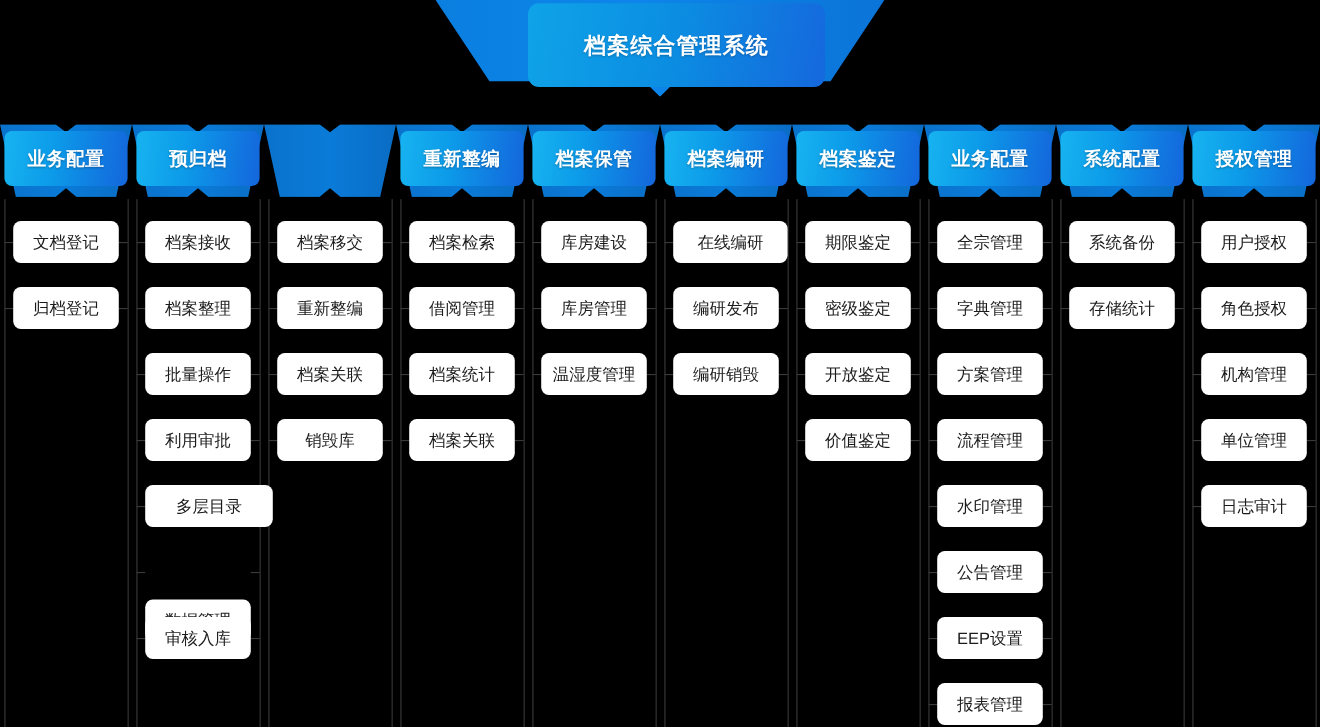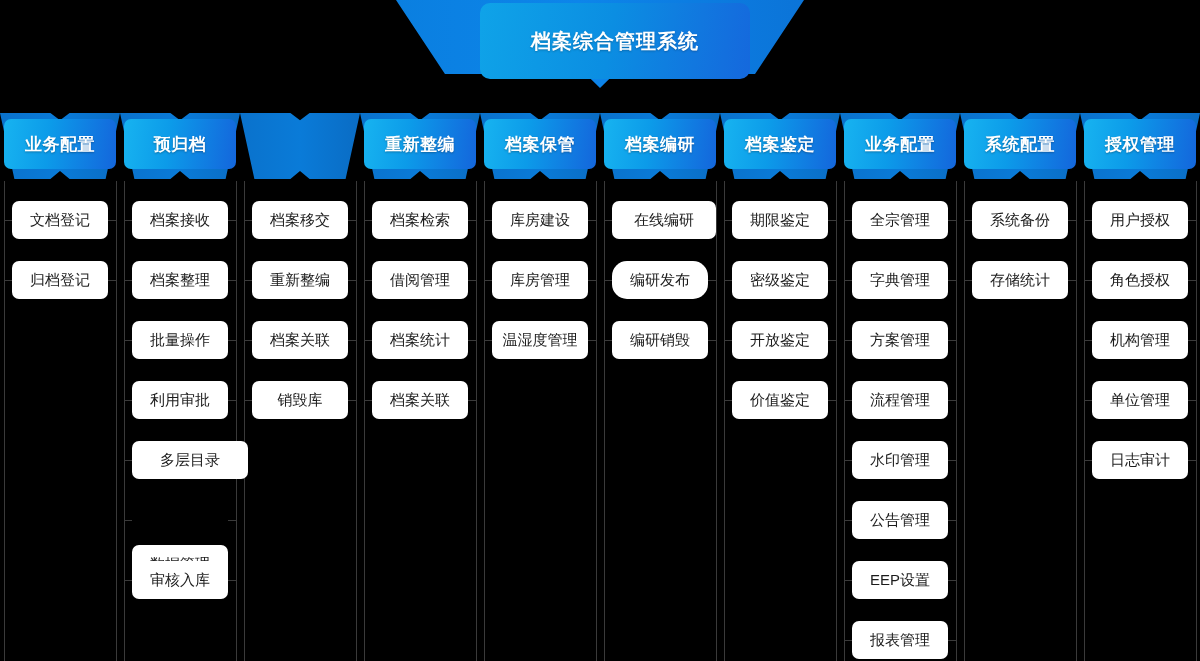--- a/index.html
+++ b/index.html
@@ -299,21 +299,21 @@
       </div>
       <div class="col-head" style="left: 600px; width: 120px;">
         <div class="head-outer"></div>
         <div class="head-inner">
           <div class="head-label">档案编研</div>
         </div>
       </div>
       <div class="leaf" style="left: 612px; top: 201px; width: 104px;">
         <span>在线编研</span>
       </div>
-      <div class="leaf" style="left: 612px; top: 261px; width: 96px; border-radius: 15px;">
+      <div class="leaf" style="left: 612px; top: 261px; width: 96px;">
         <span>编研发布</span>
       </div>
       <div class="leaf" style="left: 612px; top: 321px; width: 96px;">
         <span>编研销毁</span>
       </div>
       <div class="col-head" style="left: 720px; width: 120px;">
         <div class="head-outer"></div>
         <div class="head-inner">
           <div class="head-label">档案鉴定</div>
         </div>

